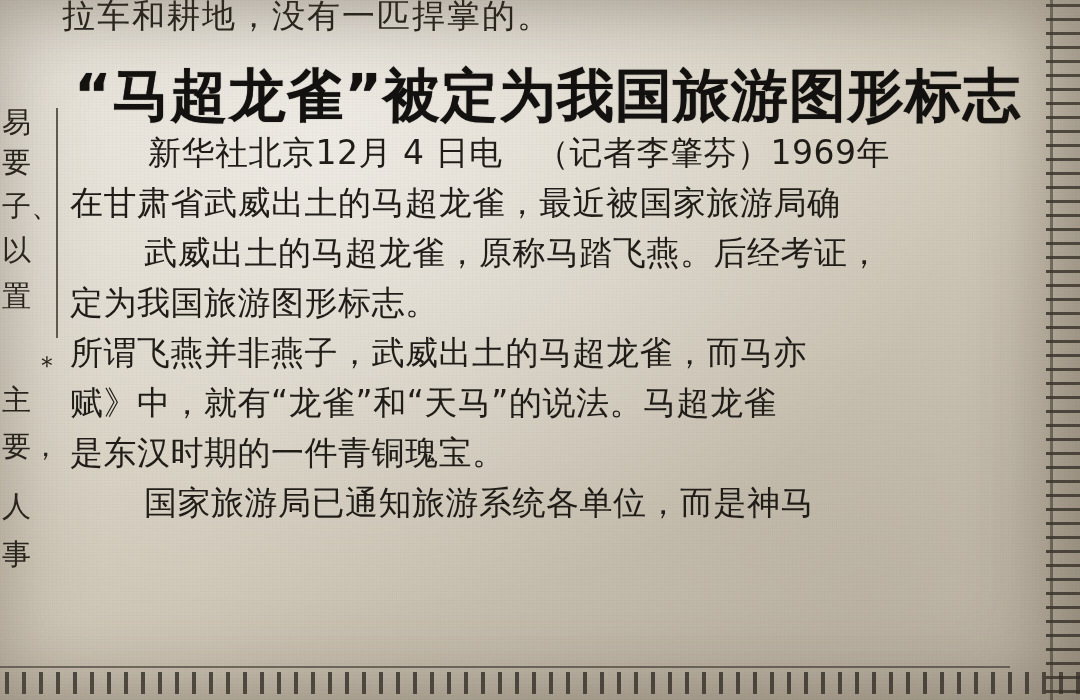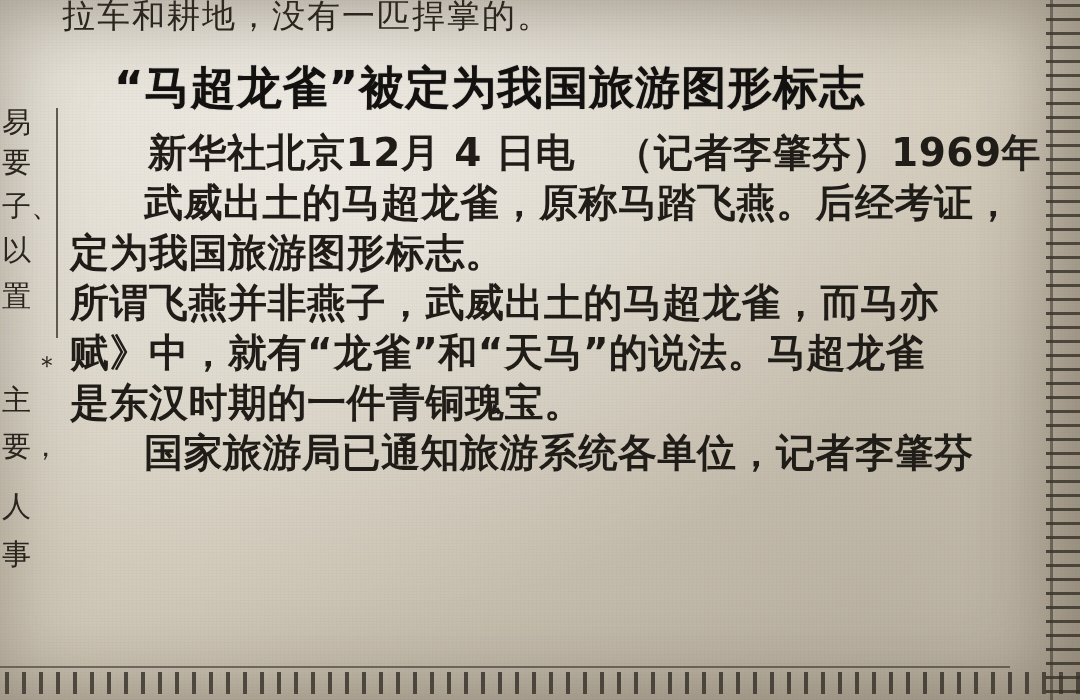--- a/index.html
+++ b/index.html
@@ -90,43 +90,41 @@
     letter-spacing: 2px;
     white-space: nowrap;
     font-family: "DejaVu Sans", sans-serif;
   }
 
   #headline {
     position: absolute;
     left: 12px;
     top: 58px;
     width: 950px;
-    font-size: 45px;
+    font-size: 57px;
     font-weight: bold;
     color: #141210;
     letter-spacing: 1px;
     white-space: nowrap;
     text-shadow: 0 0 1px rgba(20,18,16,.6);
-    margin-left: 40px;
   }
 
   #body-text {
     position: absolute;
     left: 8px;
     top: 128px;
     width: 952px;
   }
   .para-line {
-    font-size: 39px;
+    font-size: 33px;
     line-height: 50px;
     color: #201d19;
     letter-spacing: 0.5px;
     white-space: nowrap;
     font-family: "DejaVu Sans", sans-serif;
-    font-weight: bold;
   }
   .indent { padding-left: 78px; }
   .indent2 { padding-left: 74px; }
 
   
   #aster {
     position: absolute;
     left: 34px;
     top: 348px;
     font-size: 26px;
@@ -230,28 +228,29 @@
 
   <div id="article">
 
     <div id="toprow">拉车和耕地，没有一匹捍掌的。</div>
 
     <div id="headline">“马超龙雀”被定为我国旅游图形标志</div>
 
     <div id="body-text">
 
       <div class="para-line indent">新华社北京12月 4 日电　（记者李肇芬）1969年</div>
+      <div class="para-line">在甘肃省武威出土的马超龙雀，最近被国家旅游局确</div>
       <div class="para-line indent2">武威出土的马超龙雀，原称马踏飞燕。后经考证，</div>
 
       <div class="para-line">定为我国旅游图形标志。</div>
       <div class="para-line">所谓飞燕并非燕子，武威出土的马超龙雀，而马亦</div>
       <div class="para-line">赋》中，就有“龙雀”和“天马”的说法。马超龙雀</div>
       <div class="para-line">是东汉时期的一件青铜瑰宝。</div>
 
-      <div class="para-line indent2">国家旅游局已通知旅游系统各单位，记者李肇芬</div>
+      <div class="para-line indent2">国家旅游局已通知旅游系统各单位，而是神马</div>
 
     </div>
   </div>
 
   <div id="right-border"></div>
   <div id="bottom-rule"></div>
   <div id="bottom-border"></div>
 
   <div id="vignette"></div>
 </div>

